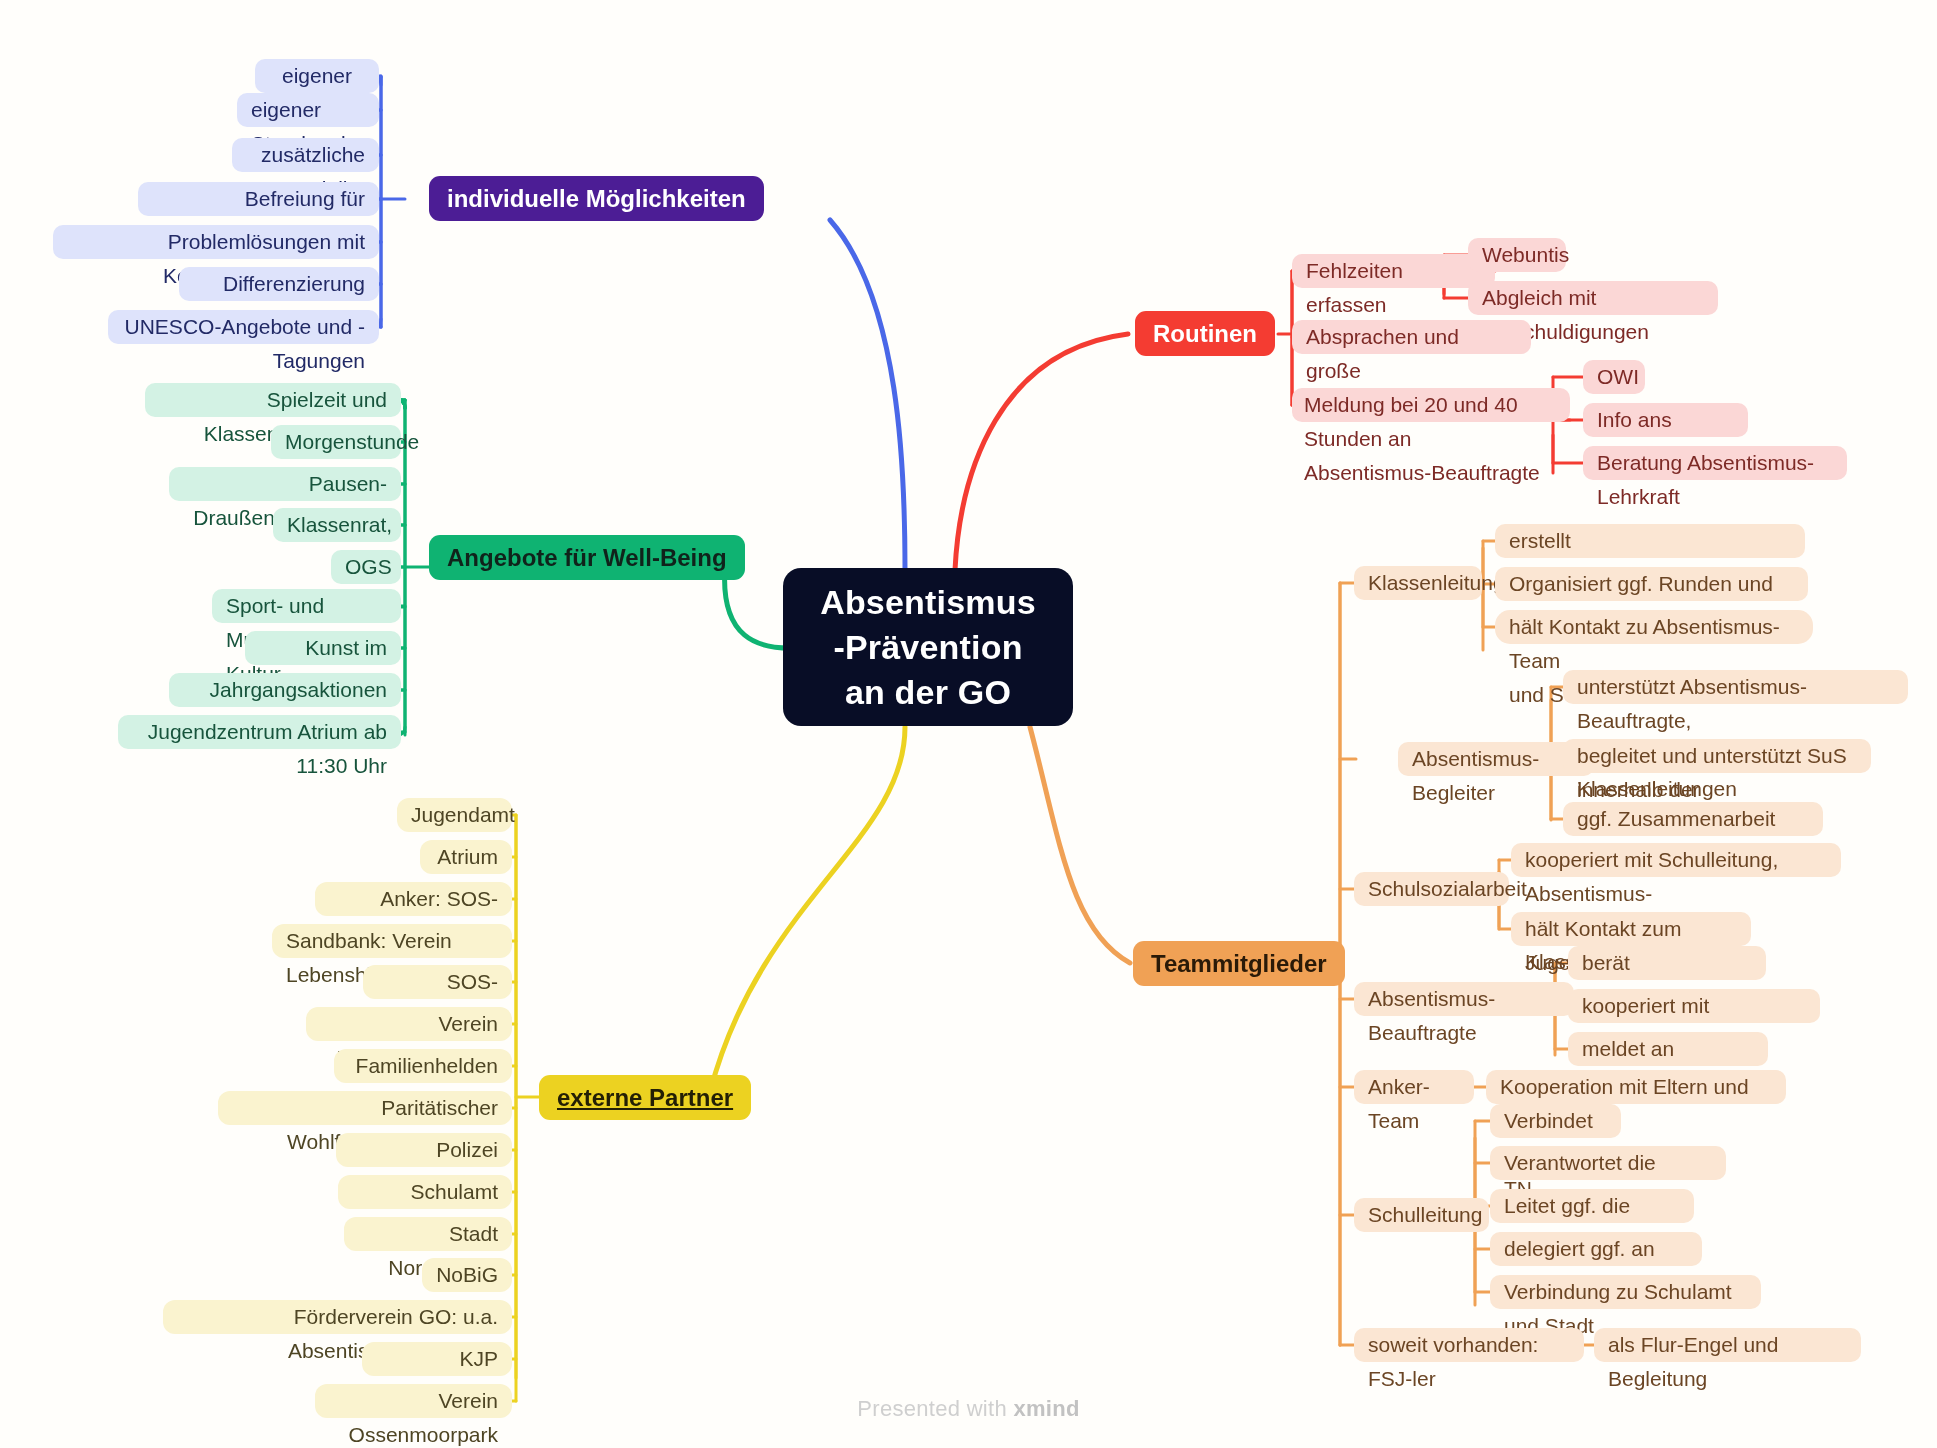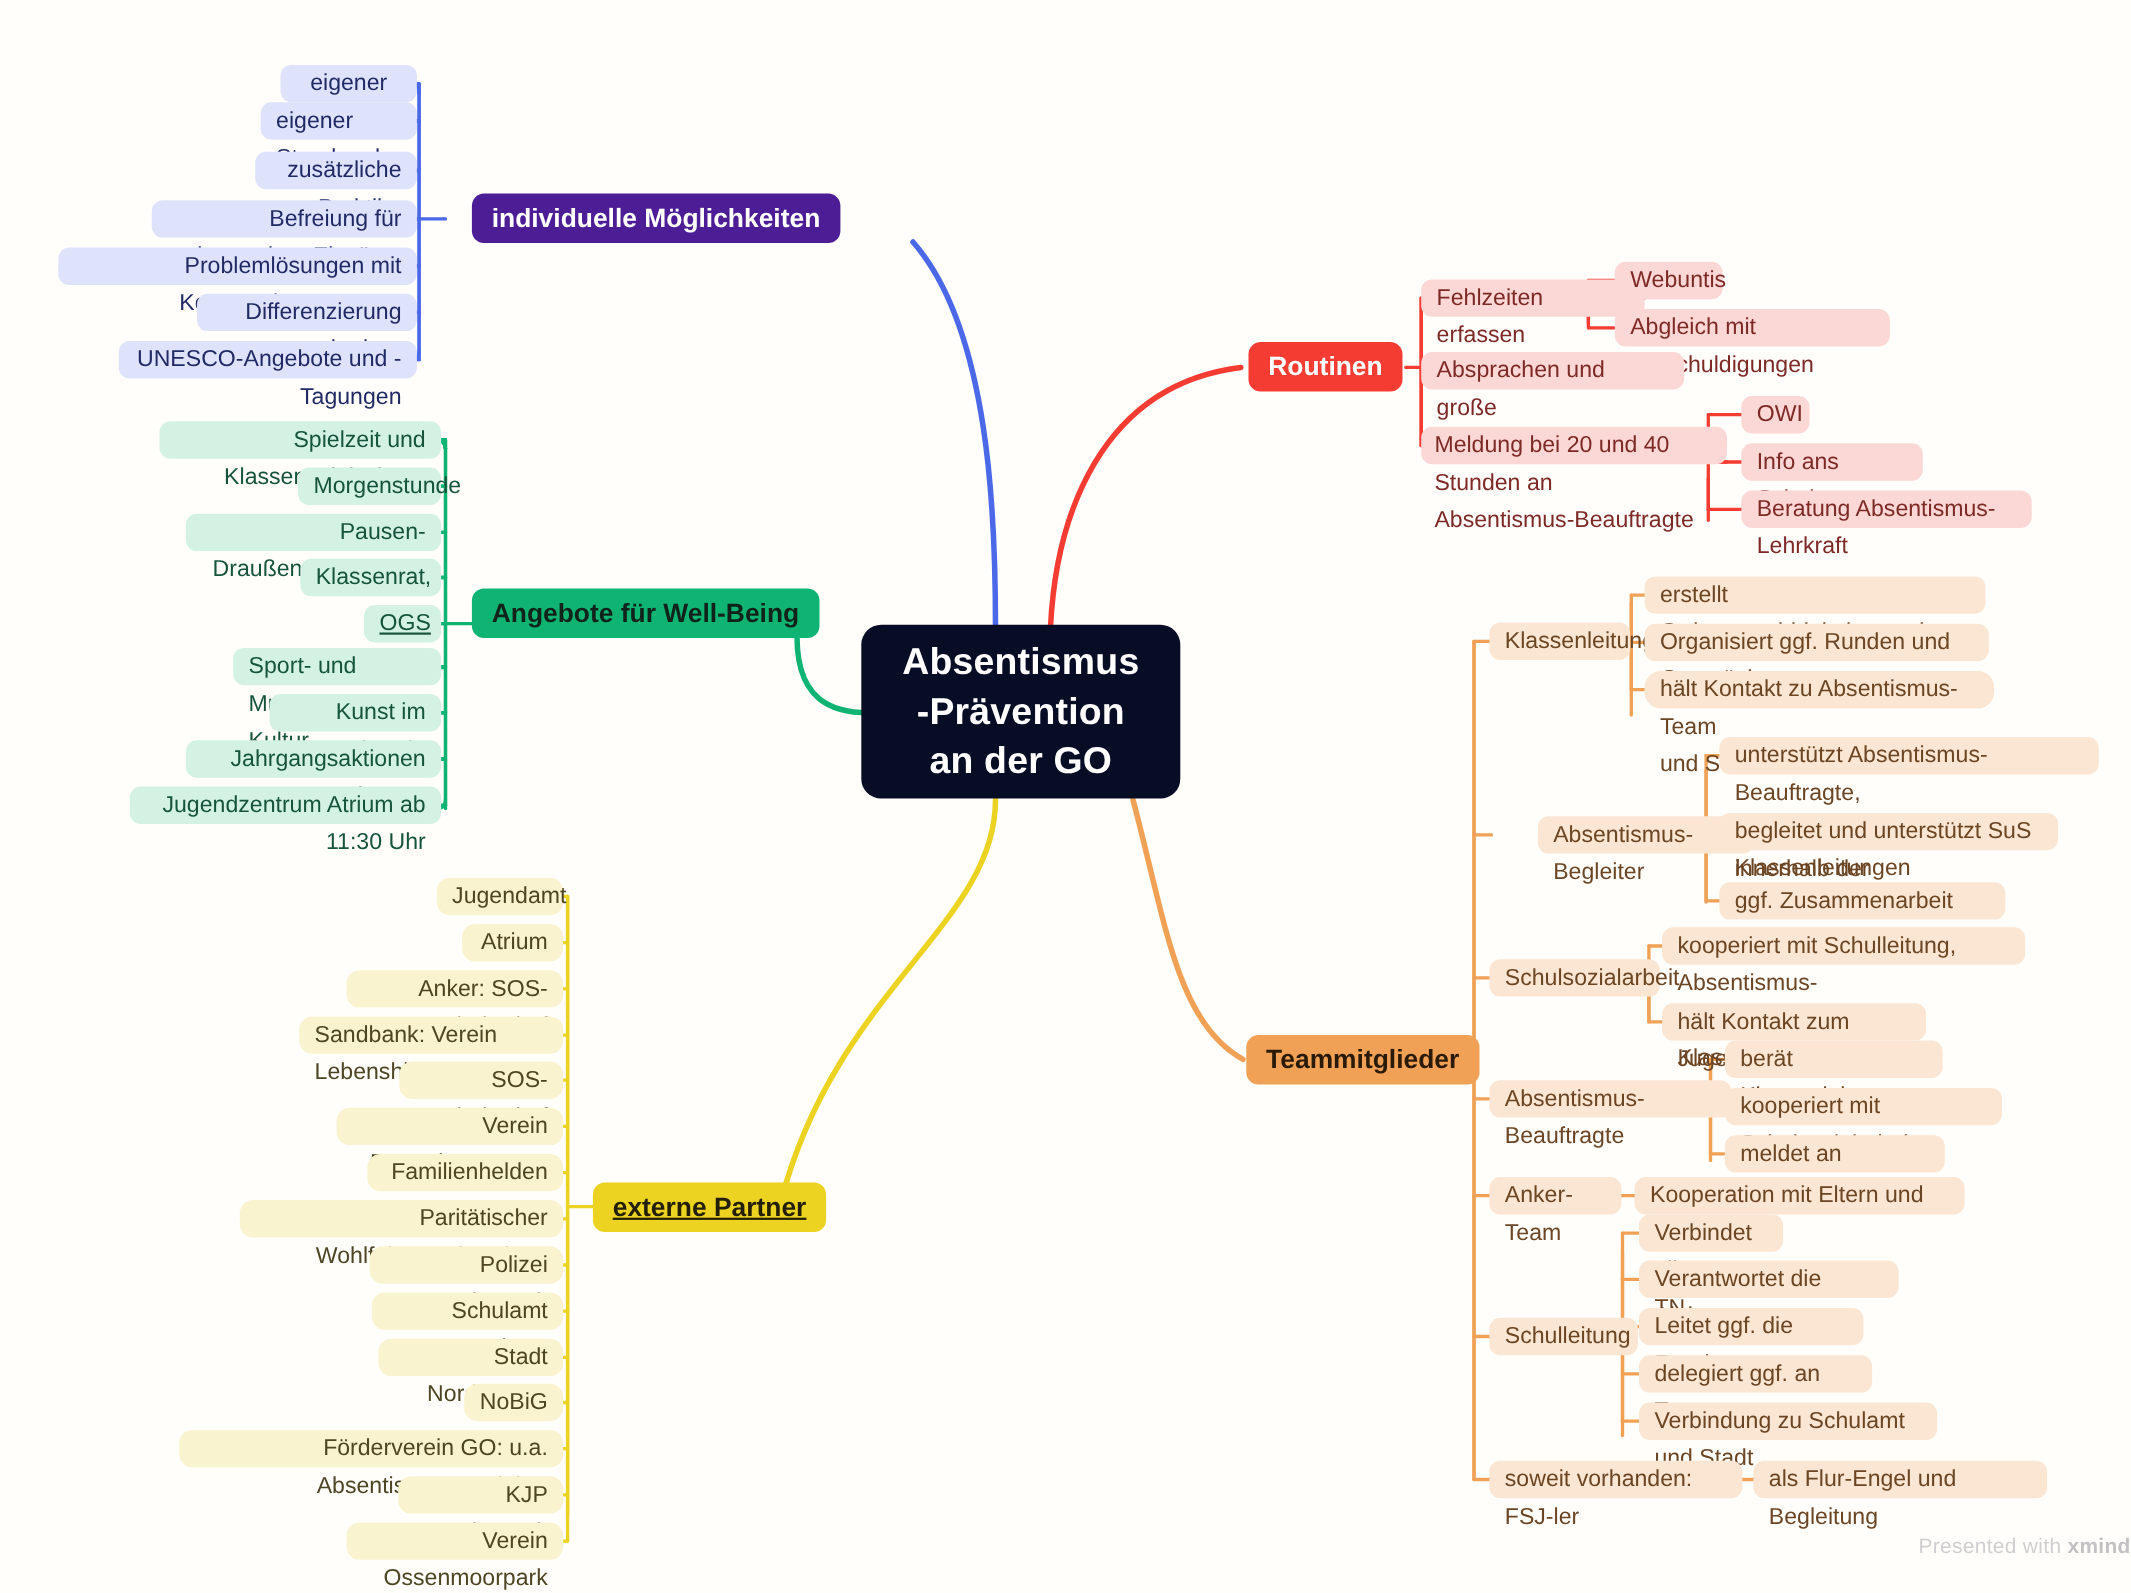--- a/index.html
+++ b/index.html
@@ -56,21 +56,21 @@
 
   
   .t-blue  {background:#dee3fb;color:#222a66;}
   .t-green {background:#d3f2e4;color:#17543c;}
   .t-yellow{background:#faf3cf;color:#4e4524;border-radius:12px;}
   .t-red   {background:#fbd7d6;color:#7d2a26;}
   .t-orange{background:#fbe6d3;color:#6b4524;}
 
   .footer{
     position:absolute;left:0;right:0;top:1396px;
-    text-align:right;font-size:19px;color:#cfcfcf;
+    text-align:center;font-size:22px;color:#cfcfcf;
     letter-spacing:.3px;
   }
   .footer b{color:#c2c2c2;font-weight:bold;}
 </style>
 </head>
 <body>
 
 <div id="stage">
 
   <svg class="links" viewBox="0 0 1937 1448">
@@ -235,21 +235,21 @@
   <div class="lbl t-blue" style="left:53px;top:225px;width:326px;height:34px;text-align:right;">Problemlösungen mit Kooperationspartnern</div>
   <div class="lbl t-blue" style="left:179px;top:267px;width:200px;height:34px;text-align:right;">Differenzierung nach oben</div>
   <div class="lbl t-blue" style="left:108px;top:310px;width:271px;height:34px;text-align:right;">UNESCO-Angebote und - Tagungen</div>
 
   <div class="branch b-green" style="left:429px;top:535px;height:45px;">Angebote für Well-Being</div>
 
   <div class="lbl t-green" style="left:145px;top:383px;width:256px;height:34px;text-align:right;">Spielzeit und Klassenspiel-Kisten</div>
   <div class="lbl t-green" style="left:271px;top:425px;width:130px;height:34px;text-align:right;">Morgenstunde</div>
   <div class="lbl t-green" style="left:169px;top:467px;width:232px;height:34px;text-align:right;">Pausen-Draußenspaß-Kisten</div>
   <div class="lbl t-green" style="left:273px;top:508px;width:128px;height:34px;text-align:right;">Klassenrat, SV</div>
-  <div class="lbl t-green" style="left:331px;top:550px;width:70px;height:34px;text-align:right;text-decoration:underline;">OGS</div>
+  <div class="lbl t-green" style="left:331px;top:550px;width:70px;height:34px;text-align:right;">OGS</div>
   <div class="lbl t-green" style="left:212px;top:589px;width:189px;height:34px;text-align:left;">Sport- und Musik-
 Kultur</div>
   <div class="lbl t-green" style="left:245px;top:631px;width:156px;height:34px;text-align:right;">Kunst im Gebäude</div>
   <div class="lbl t-green" style="left:169px;top:673px;width:232px;height:34px;text-align:right;">Jahrgangsaktionen mit LMG</div>
   <div class="lbl t-green" style="left:118px;top:715px;width:283px;height:34px;text-align:right;">Jugendzentrum Atrium ab 11:30 Uhr</div>
 
   <div class="branch b-yellow" style="left:539px;top:1075px;height:45px;text-decoration:underline;">externe Partner</div>
 
   <div class="lbl t-yellow" style="left:397px;top:798px;width:115px;height:34px;text-align:right;">Jugendamt</div>
   <div class="lbl t-yellow" style="left:420px;top:840px;width:92px;height:34px;text-align:right;">Atrium</div>

